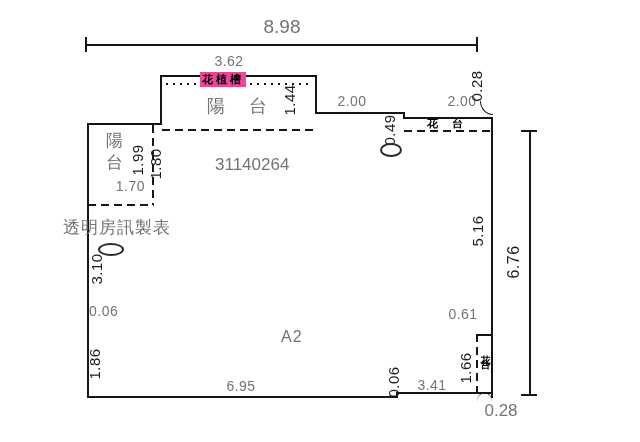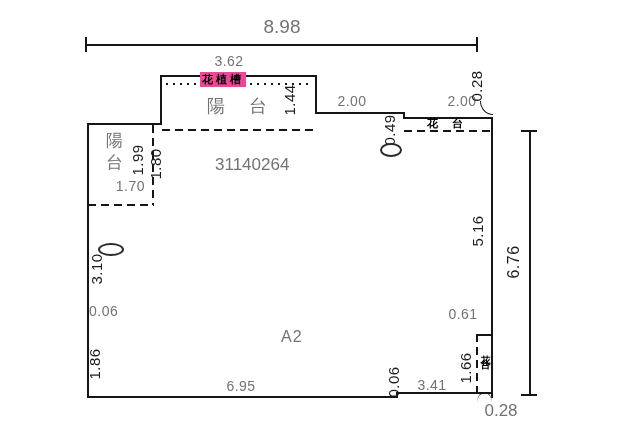--- a/index.html
+++ b/index.html
@@ -65,20 +65,21 @@
   <div class="vdim" style="left:457px;top:78px;width:40px;">0.28</div>
   <div class="arc-tr" style="left:480px;top:101px;"></div>
 
   <div class="dv" style="left:152px;top:125px;height:80px;"></div>
   <div class="dh" style="left:88px;top:204px;width:66px;"></div>
   <div class="t" style="left:106px;top:130px;width:20px;font-size:17px;line-height:22px;white-space:normal;word-break:break-all;">陽台</div>
   <div class="vdim" style="left:118px;top:152px;width:40px;">1.99</div>
   <div class="vdim" style="left:136px;top:156px;width:40px;">1.80</div>
   <div class="t num" style="left:97px;top:178px;width:48px;text-align:right;">1.70</div>
 
+  <div class="t" style="left:63px;top:216px;font-size:17px;letter-spacing:1px;">透明房訊製表</div>
   <div class="oval" style="left:98px;top:243px;width:22px;height:9px;"></div>
   <div class="oval" style="left:380px;top:143px;width:18px;height:10px;border-width:2.5px;"></div>
 
   <div class="t" style="left:215px;top:155px;font-size:17px;text-align:right;">31140264</div>
   <div class="t" style="left:281px;top:328px;font-size:16px;letter-spacing:1px;">A2</div>
 
   <div class="vdim" style="left:77px;top:261px;width:40px;">3.10</div>
   <div class="t num" style="left:89px;top:303px;">0.06</div>
   <div class="vdim" style="left:75px;top:356px;width:40px;">1.86</div>
 

